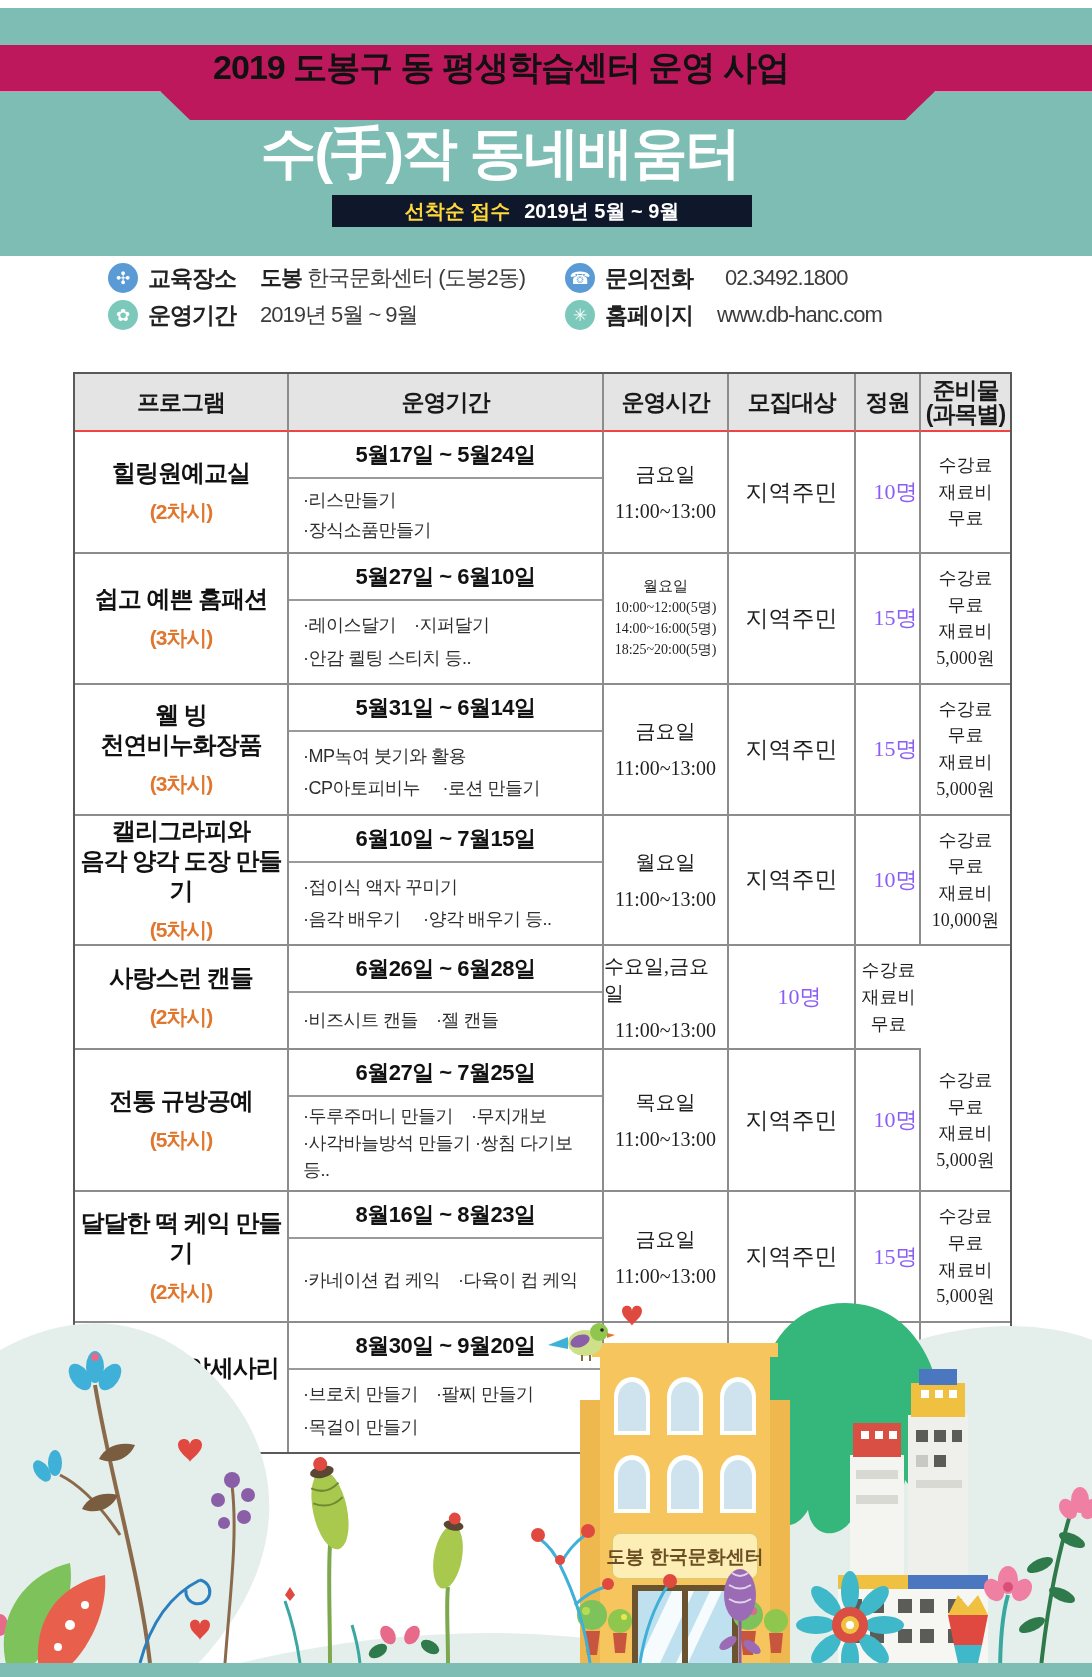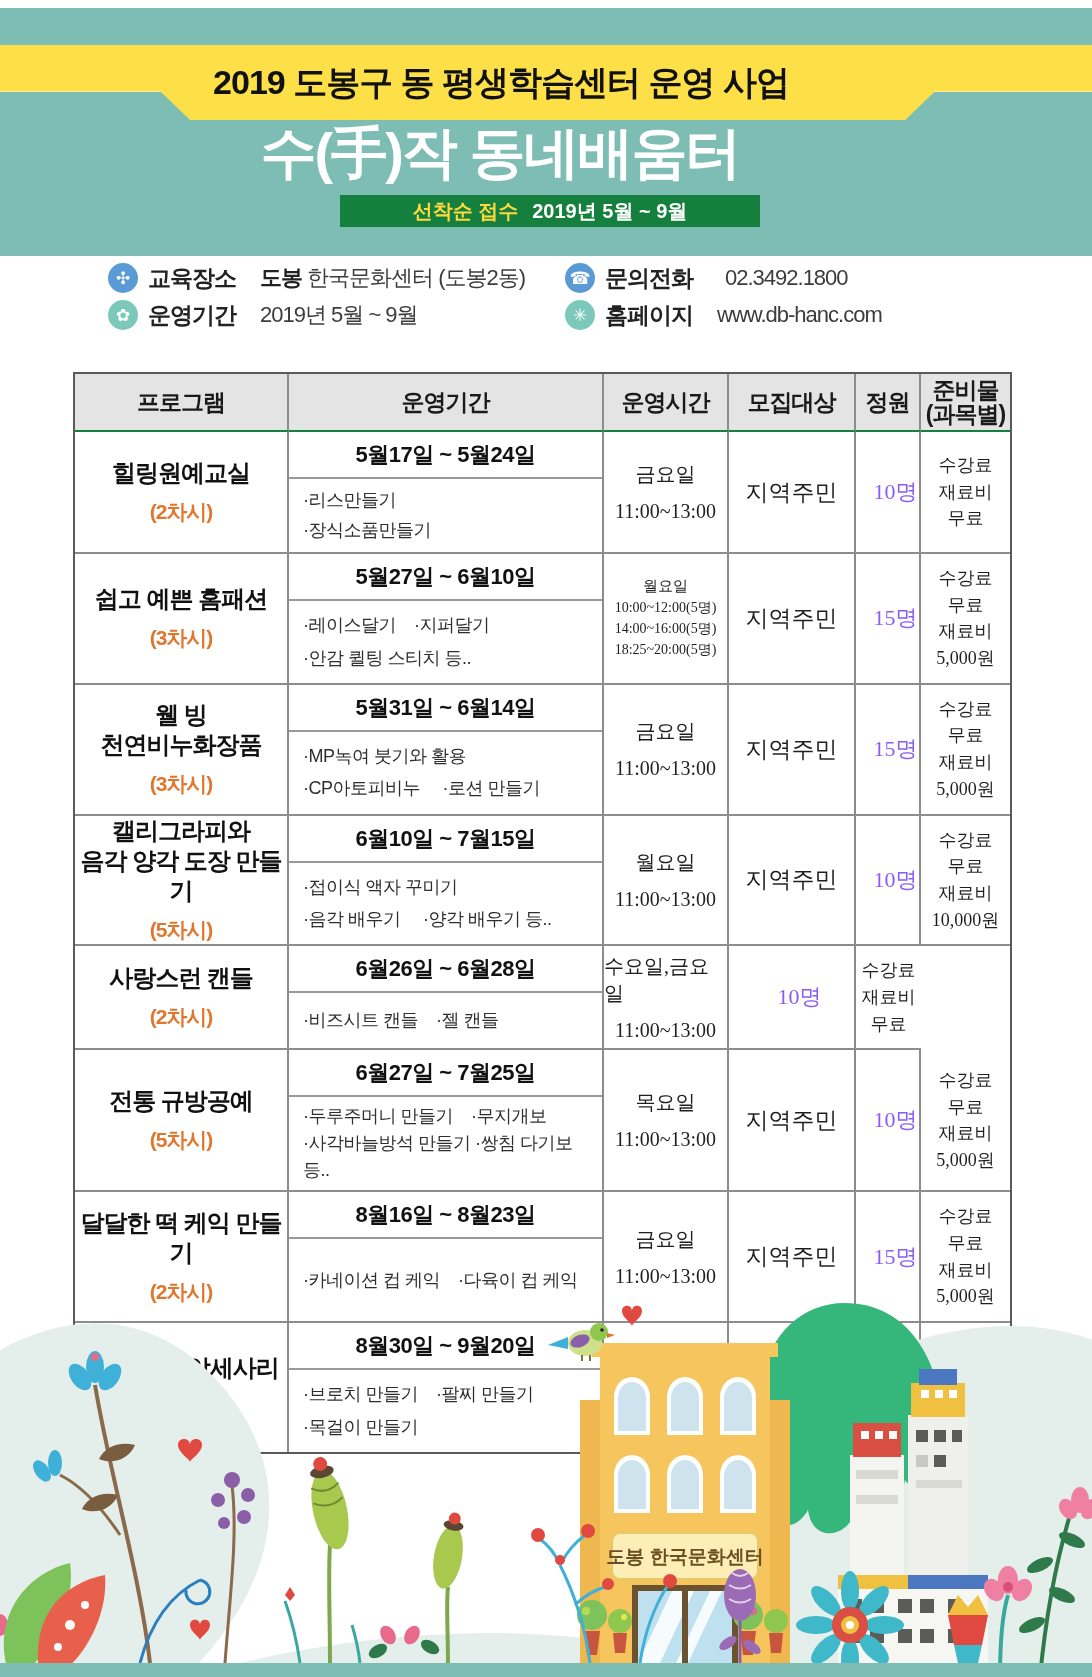--- a/index.html
+++ b/index.html
@@ -2,45 +2,45 @@
 <html><head>
 <meta charset="utf-8">
 <style>
   html,body{margin:0;padding:0;background:#fff;}
   #page{position:relative;width:1092px;height:1677px;background:#fff;overflow:hidden;
         font-family:"Liberation Sans",sans-serif;}
 
   
   .teal-strip{position:absolute;top:8px;left:0;width:100%;height:37px;background:#7dbdb3;}
   .hero{position:absolute;top:92px;left:0;width:100%;height:164px;background:#7dbdb3;}
-  .title-banner{position:absolute;top:45px;left:0;width:100%;height:75px;background:#fde047;z-index:3;
+  .title-banner{position:absolute;top:45px;left:0;width:100%;height:75px;background:#be185d;z-index:3;
       clip-path:polygon(0 0,100% 0,100% 62%,85.6% 62%,82.9% 100%,17.4% 100%,14.7% 62%,0 62%);
-      display:flex;align-items:center;justify-content:center;padding-right:90px;box-sizing:border-box;}
+      display:flex;align-items:flex-start;justify-content:center;padding-right:90px;box-sizing:border-box;}
   .title-banner .t{font-size:34px;font-weight:bold;color:#111;letter-spacing:-1px;white-space:nowrap;}
   .hero-title{position:absolute;top:116px;left:0;right:92px;text-align:center;z-index:2;
       font-size:56px;font-weight:bold;color:#fff;letter-spacing:-2px;white-space:nowrap;}
-  .signup-banner{position:absolute;top:195px;left:340px;width:420px;height:32px;background:#15803d;z-index:2;
+  .signup-banner{position:absolute;top:195px;left:332px;width:420px;height:32px;background:#0f172a;z-index:2;
       display:flex;align-items:center;justify-content:center;gap:14px;font-weight:bold;font-size:20px;}
   .signup-banner .lab{color:#ffd83d;}
   .signup-banner .per{color:#fff;}
 
   
   .info-item{position:absolute;display:flex;align-items:center;gap:10px;height:32px;}
   .info-icon{width:30px;height:30px;border-radius:50%;color:#fff;display:flex;align-items:center;
       justify-content:center;font-size:17px;flex:0 0 30px;}
   .ic-blue{background:#5b9bd5;}
   .ic-teal{background:#7cc9bb;}
   .info-label{font-size:23px;font-weight:bold;color:#222;letter-spacing:-1px;}
   .info-value{font-size:22px;color:#3c3c3c;letter-spacing:-1px;}
   .info-value b{font-weight:bold;color:#222;}
 
   
   .ptable{position:absolute;top:372px;left:73px;width:935px;border:2px solid #5a5a5a;background:#fff;}
   .thead,.trow{display:grid;grid-template-columns:214px 315px 125px 127px 65px 89px;}
-  .hcell{background:#e4e4e4;border-right:2px solid #8c8c8c;border-bottom:2px solid #15803d;
+  .hcell{background:#e4e4e4;border-right:2px solid #8c8c8c;border-bottom:2px solid #ef4444;
       display:flex;align-items:center;justify-content:center;font-size:23px;font-weight:bold;color:#1a1a1a;
       height:56px;white-space:pre-line;text-align:center;line-height:1.05;letter-spacing:-1px;}
   .hcell:last-child,.cell:last-child{border-right:none;}
   .cell{border-right:2px solid #8c8c8c;border-bottom:2px solid #8c8c8c;display:flex;flex-direction:column;
       align-items:center;justify-content:center;box-sizing:border-box;}
   .trow:last-child .cell{border-bottom:none;}
   .trow:nth-of-type(1) .cell{min-height:122px;}
   .trow:nth-of-type(2) .cell{min-height:106px;}
   .trow:nth-of-type(3) .cell{min-height:104px;}
   .trow:nth-of-type(4) .cell{min-height:104px;}

